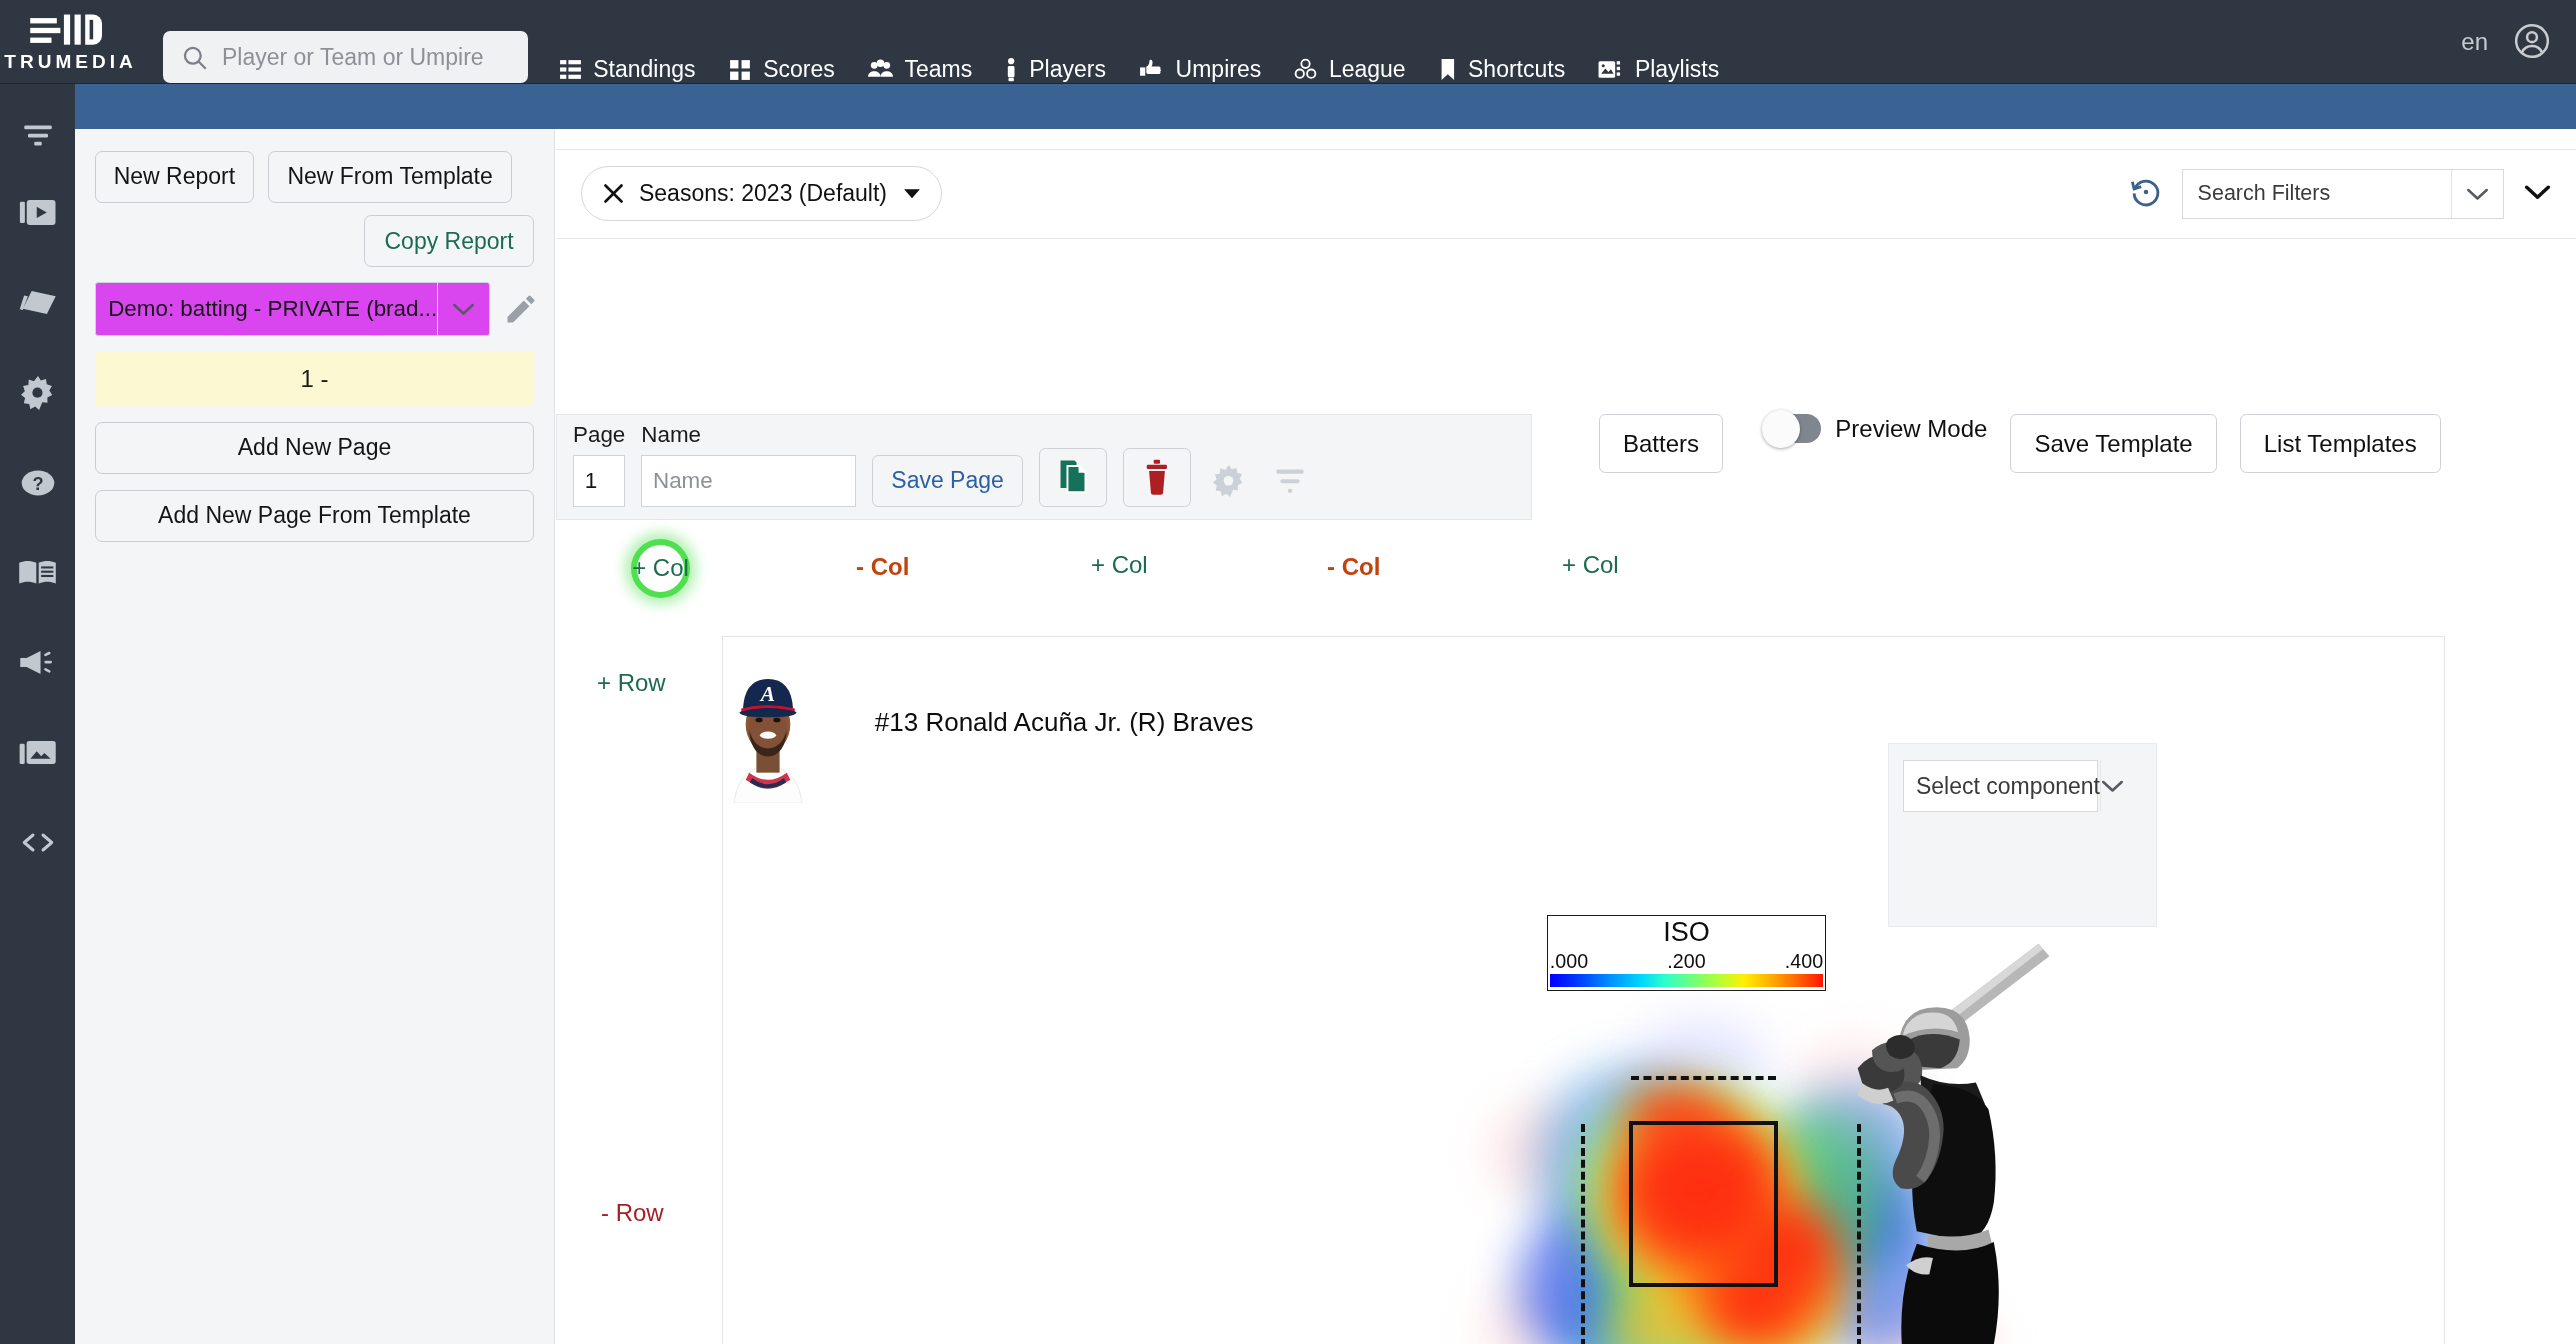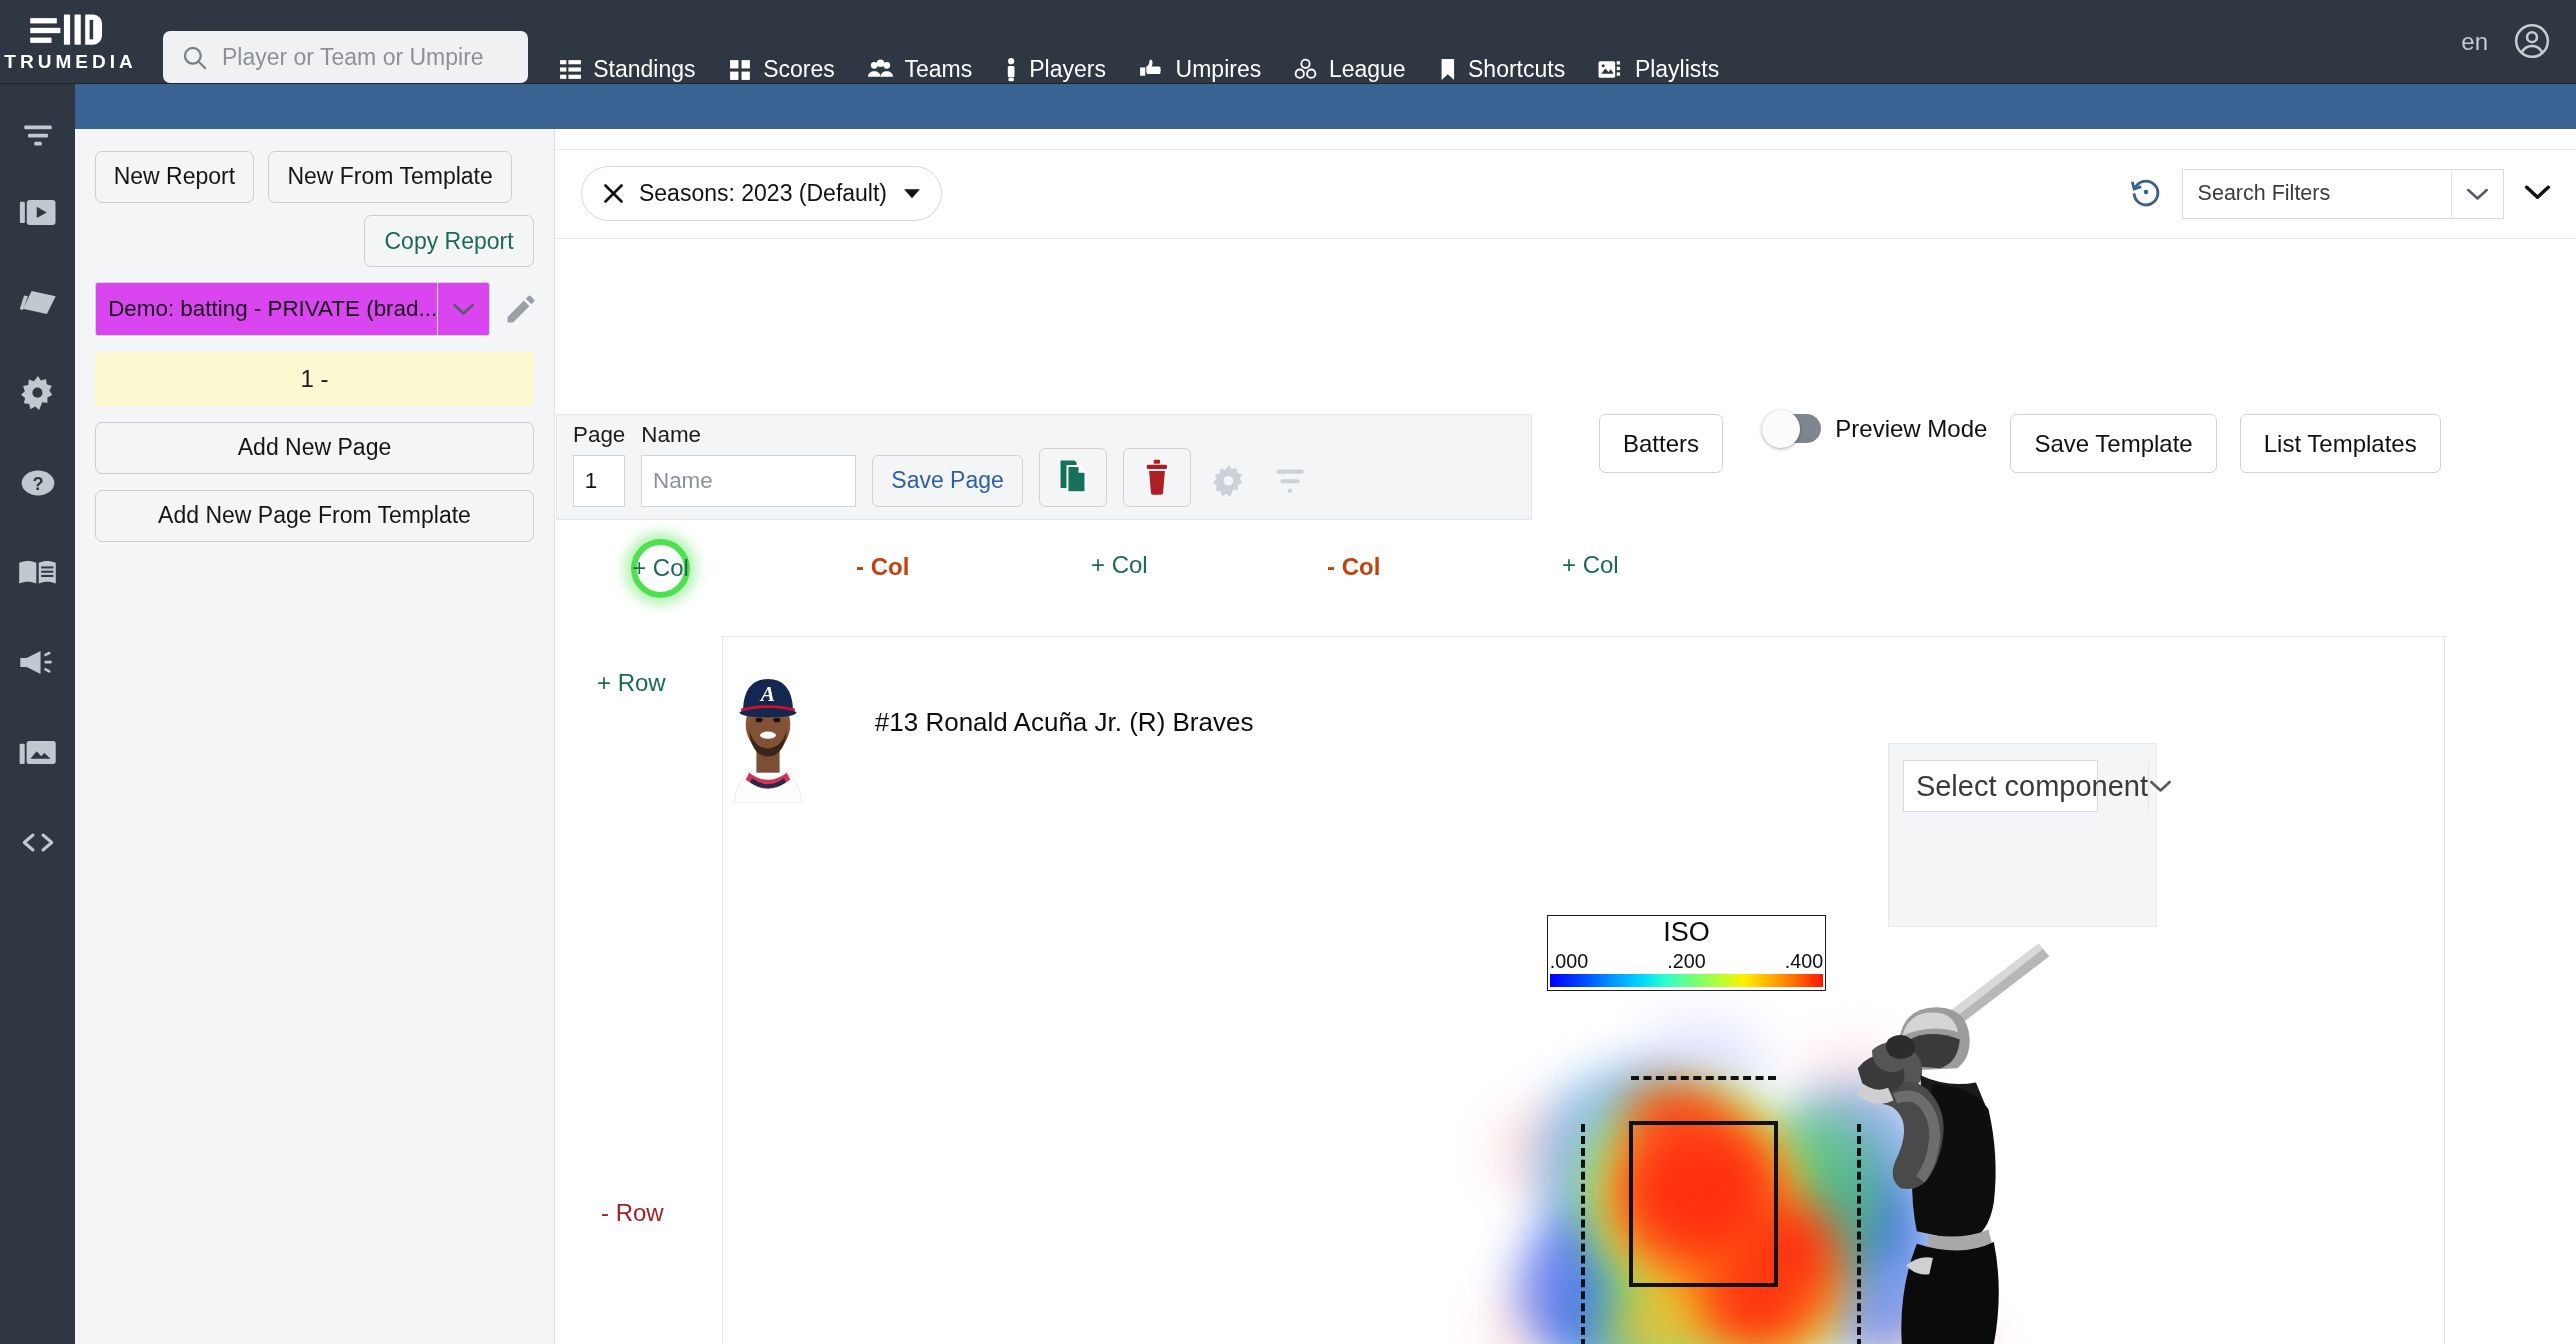--- a/index.html
+++ b/index.html
@@ -288,21 +288,21 @@
   
   #selectPanel {
     position: absolute; left: 1165px; top: 106px; width: 269px; height: 184px;
     background: #f4f5f7; border: 0.9px solid #e8eaee;
     padding: 16px 14.3px;
   }
   #selComp {
     width: 195px; height: 52px; background: #fff; border: 0.9px solid #d6d9de;
     display: flex; align-items: center;
   }
-  #selComp .scval { flex: 1 1 auto; padding-left: 11.6px; font-size: 29px; color: #3a3a3a; white-space: nowrap; }
+  #selComp .scval { flex: 1 1 auto; padding-left: 11.6px; font-size: 23px; color: #3a3a3a; white-space: nowrap; }
   #selComp .sccaret {
     width: 50px; height: 100%; border-left: 0.9px solid #e4e6ea;
     display: flex; align-items: center; justify-content: center; cursor: pointer;
   }
 </style>
 </head>
 <body>
 
 <div id="app">
 

